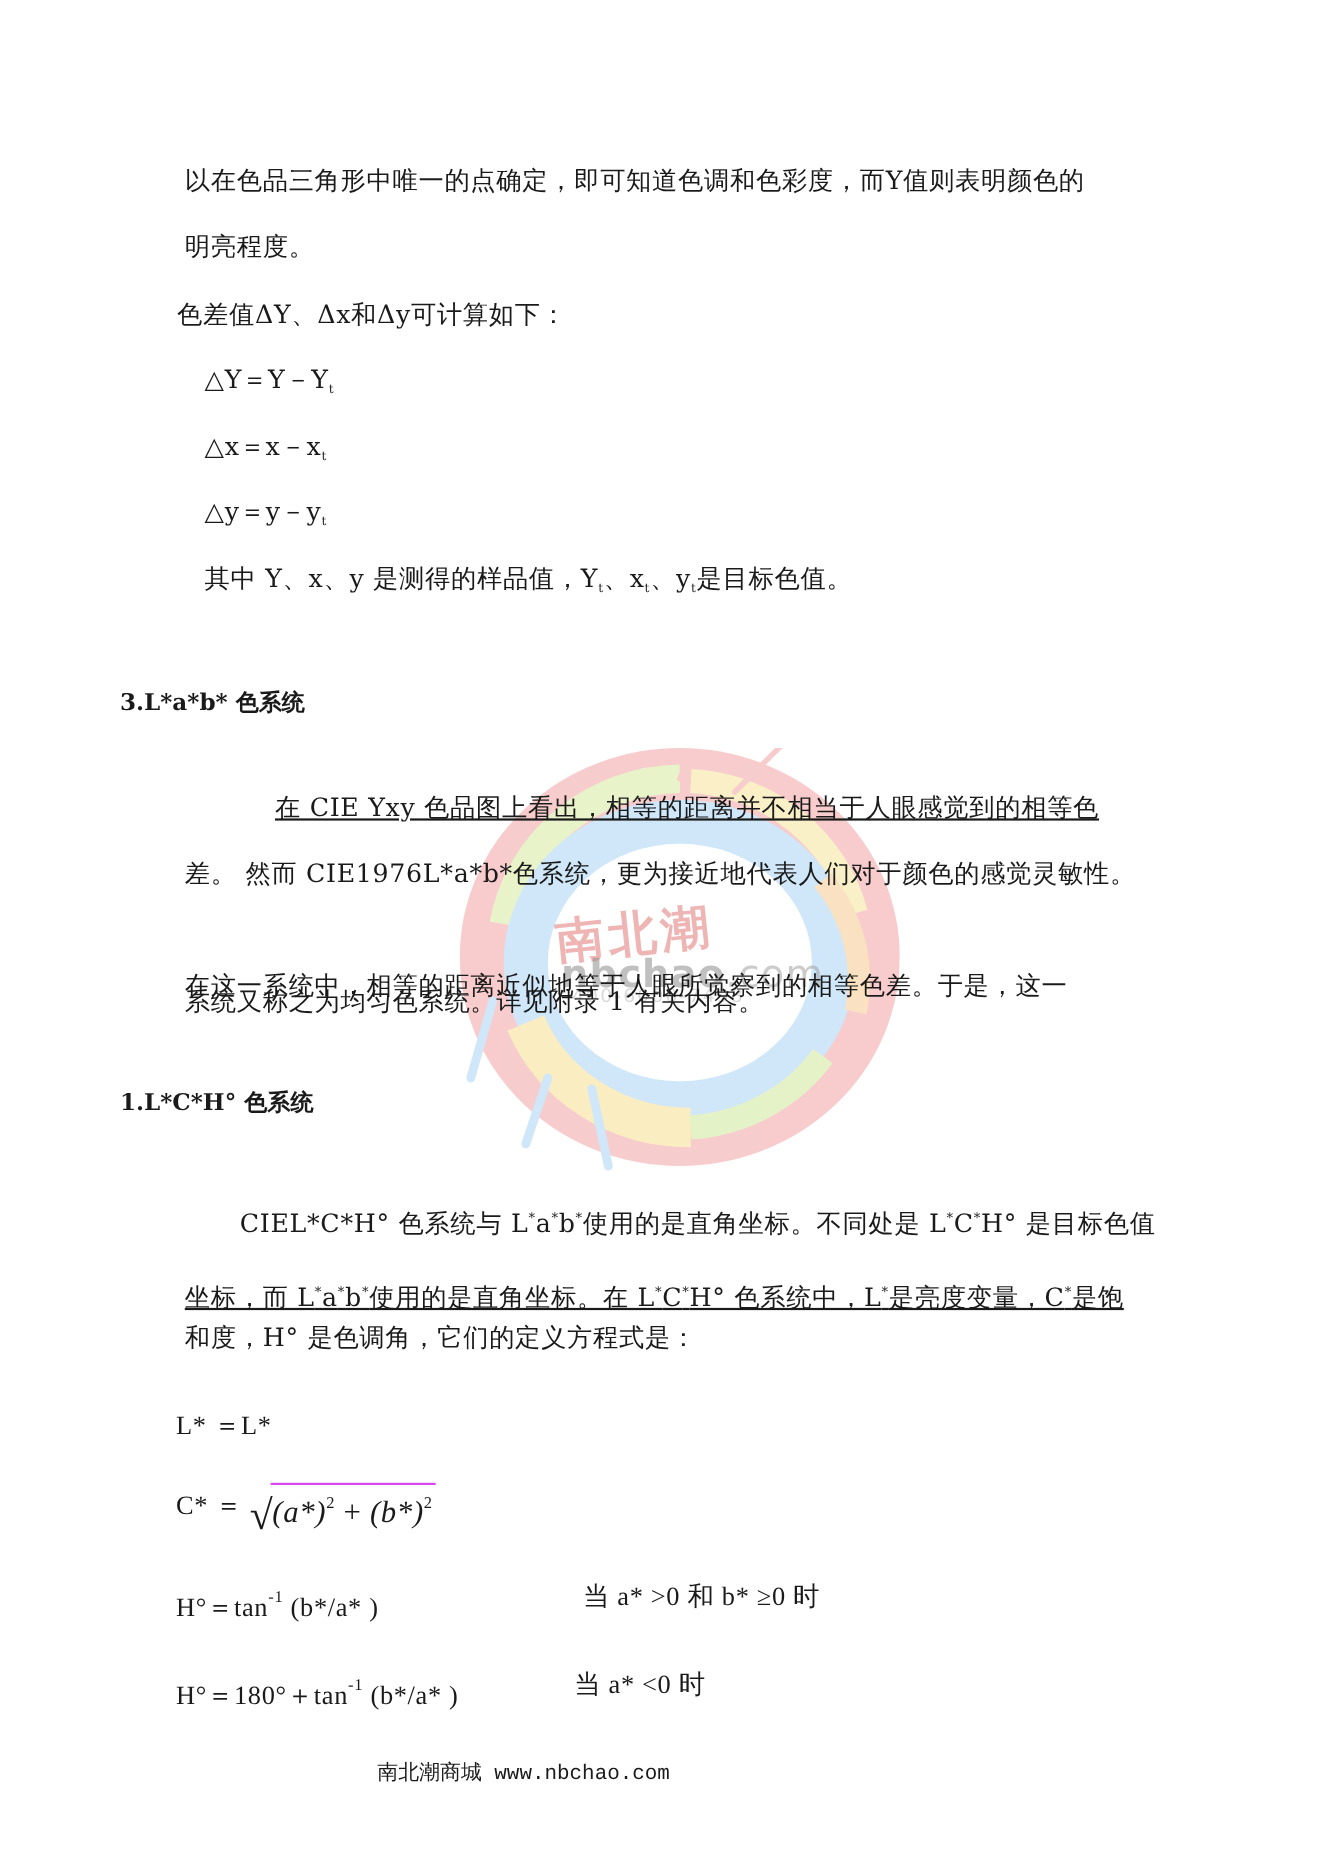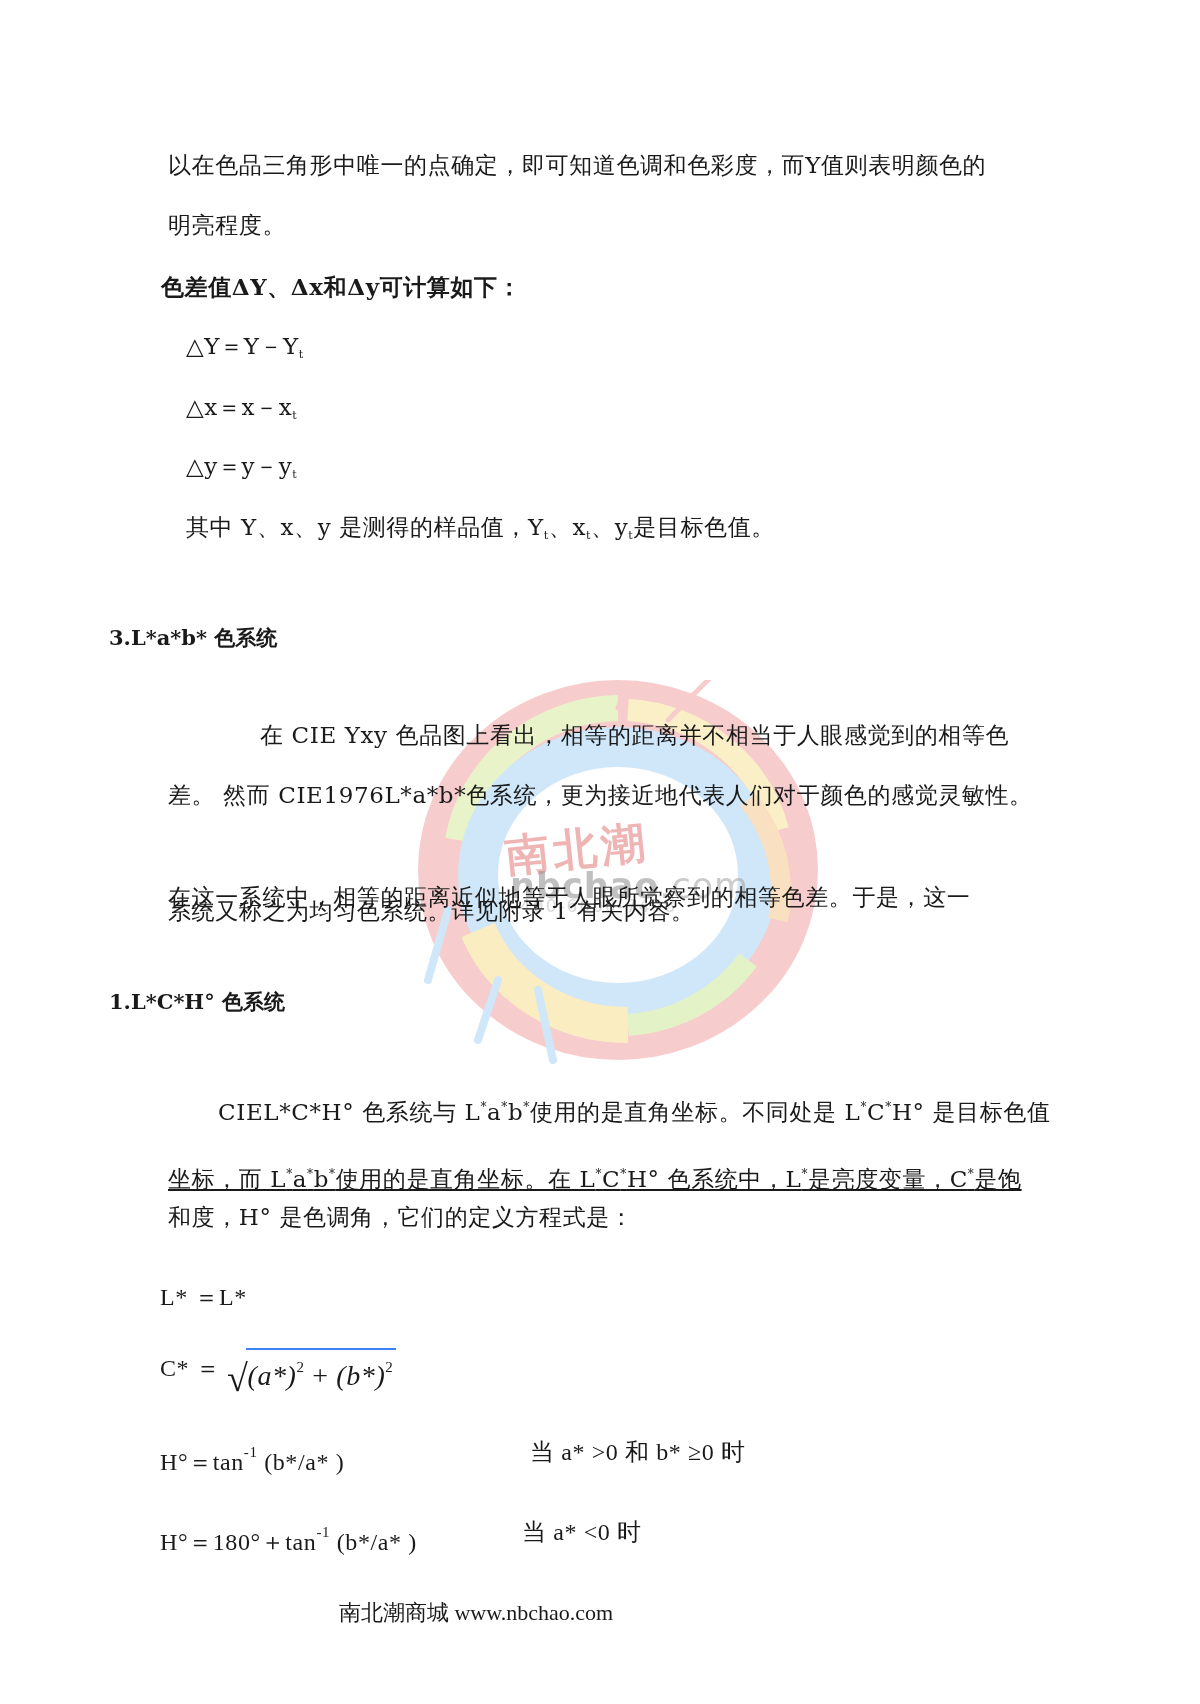--- a/index.html
+++ b/index.html
@@ -19,27 +19,27 @@
       font-family: "DejaVu Serif", serif;
       z-index: 2;
     }
     .sub { font-size: 11px; vertical-align: -4px; }
     .sup { font-size: 12px; vertical-align: 9px; }
     .math { font-family: "Liberation Serif", "DejaVu Serif", serif; font-size: 24px; }
     .mathit { font-style: italic; font-family: "Liberation Serif", serif; font-size: 28px; }
     .sqrt-wrap { display: inline-block; position: relative; vertical-align: middle; }
     .sqrt-sign { font-family: "Liberation Serif", serif; font-size: 38px; vertical-align: -6px; }
     .sqrt-body {
-      display: inline-block; border-top: 2px solid #3b82f6; padding: 0 3px 0 2px;
+      display: inline-block; border-top: 2px solid #d946ef; padding: 0 3px 0 2px;
       margin-left: -3px; line-height: 34px;
     }
     .exp { font-size: 15px; vertical-align: 13px; font-style: normal; }
     .footer {
       position: absolute; left: 0; width: 952px; text-align: center;
-      top: 1598px; font-size: 22px; font-family: Liberation Serif, serif;
+      top: 1598px; font-size: 19px; font-family: Liberation Mono, monospace;
       z-index: 2;
     }
     .watermark {
       position: absolute; left: 418px; top: 680px; width: 400px; height: 400px;
       z-index: 1; pointer-events: none;
     }
     .wm-text-cn {
       position: absolute; left: 505px; top: 820px; z-index: 1;
       font-size: 44px; font-weight: bold; color: rgba(220,90,90,0.45);
       font-family: "DejaVu Sans", sans-serif; letter-spacing: 4px;
@@ -72,32 +72,32 @@
     <path d="M30 230 L10 300 M80 300 L60 360 M120 310 L135 380" stroke="#a9d4f5" stroke-width="8" stroke-linecap="round"></path>
     <path d="M200 28 L210 5 M250 40 L300 -10" stroke="#f2a3a3" stroke-width="5" stroke-linecap="round"></path>
   </g>
 </svg>
 <div class="wm-text-cn">南北潮</div>
 <div class="wm-text-en"><span>nbchao</span><span class="com">.com</span></div>
 <div class="wm-text-num">400-6000-7498</div>
 
 <div class="line" style="left:168px; top:150px;">以在色品三角形中唯一的点确定，即可知道色调和色彩度，而Y值则表明颜色的</div>
 <div class="line" style="left:168px; top:210px;">明亮程度。</div>
-<div class="line" style="left:161px; top:272px;font-weight:bold;">色差值ΔY、Δx和Δy可计算如下：</div>
+<div class="line" style="left:161px; top:272px;">色差值ΔY、Δx和Δy可计算如下：</div>
 
 <div class="line" style="left:186px; top:331px;"><span>△Y＝Y－Y</span><span class="sub">t</span></div>
 <div class="line" style="left:186px; top:392px;"><span>△x＝x－x</span><span class="sub">t</span></div>
 <div class="line" style="left:186px; top:451px;"><span>△y＝y－y</span><span class="sub">t</span></div>
 
 <div class="line" style="left:186px; top:512px;">
   <span>其中 Y、x、y 是测得的样品值，</span><span>Y</span><span class="sub">t</span><span>、</span><span>x</span><span class="sub">t</span><span>、</span><span>y</span><span class="sub">t</span><span>是目标色值。</span>
 </div>
 
 <div class="heading" style="left:109px; top:623px;">3.L*a*b* 色系统</div>
-<div class="line" style="left:260px; top:720px;">在 CIE Yxy 色品图上看出，相等的距离并不相当于人眼感觉到的相等色</div>
+<div class="line" style="left:250px; top:720px;text-decoration:underline;">在 CIE Yxy 色品图上看出，相等的距离并不相当于人眼感觉到的相等色</div>
 <div class="line" style="left:168px; top:780px;">差。 然而 CIE1976L*a*b*色系统，更为接近地代表人们对于颜色的感觉灵敏性。</div>
 <div class="line" style="left:168px; top:838px;margin-top:44px;">在这一系统中，相等的距离近似地等于人眼所觉察到的相等色差。于是，这一</div>
 <div class="line" style="left:168px; top:896px;">系统又称之为均匀色系统。详见附录 1 有关内容。</div>
 
 <div class="heading" style="left:109px; top:987px;">1.L*C*H° 色系统</div>
 
 <div class="line" style="left:218px; top:1092px;">
   <span>CIEL*C*H° 色系统与 L</span><span class="sup">*</span><span>a</span><span class="sup">*</span><span>b</span><span class="sup">*</span><span>使用的是直角坐标。不同处是 L</span><span class="sup">*</span><span>C</span><span class="sup">*</span><span>H° 是目标色值</span>
 </div>
 

